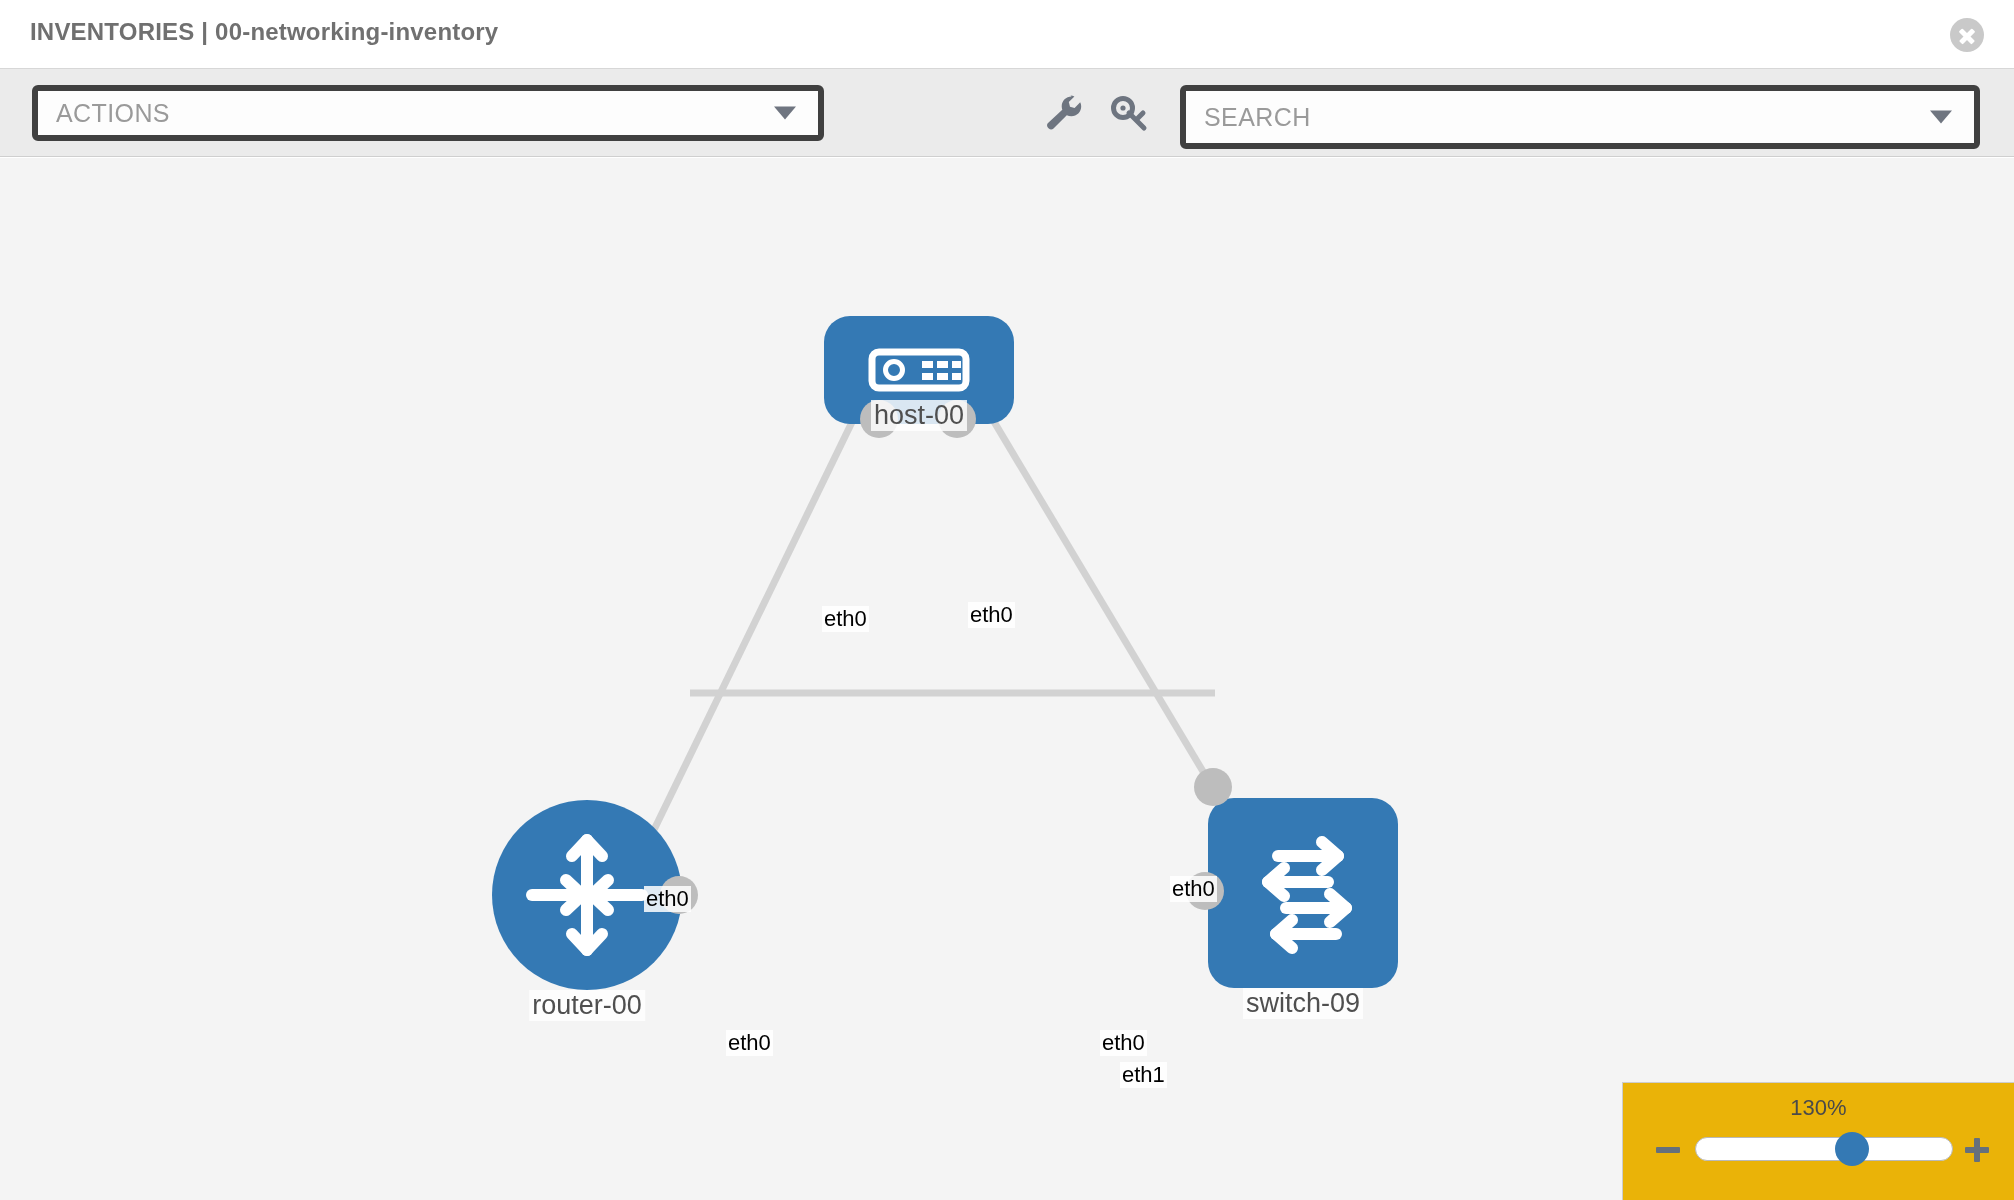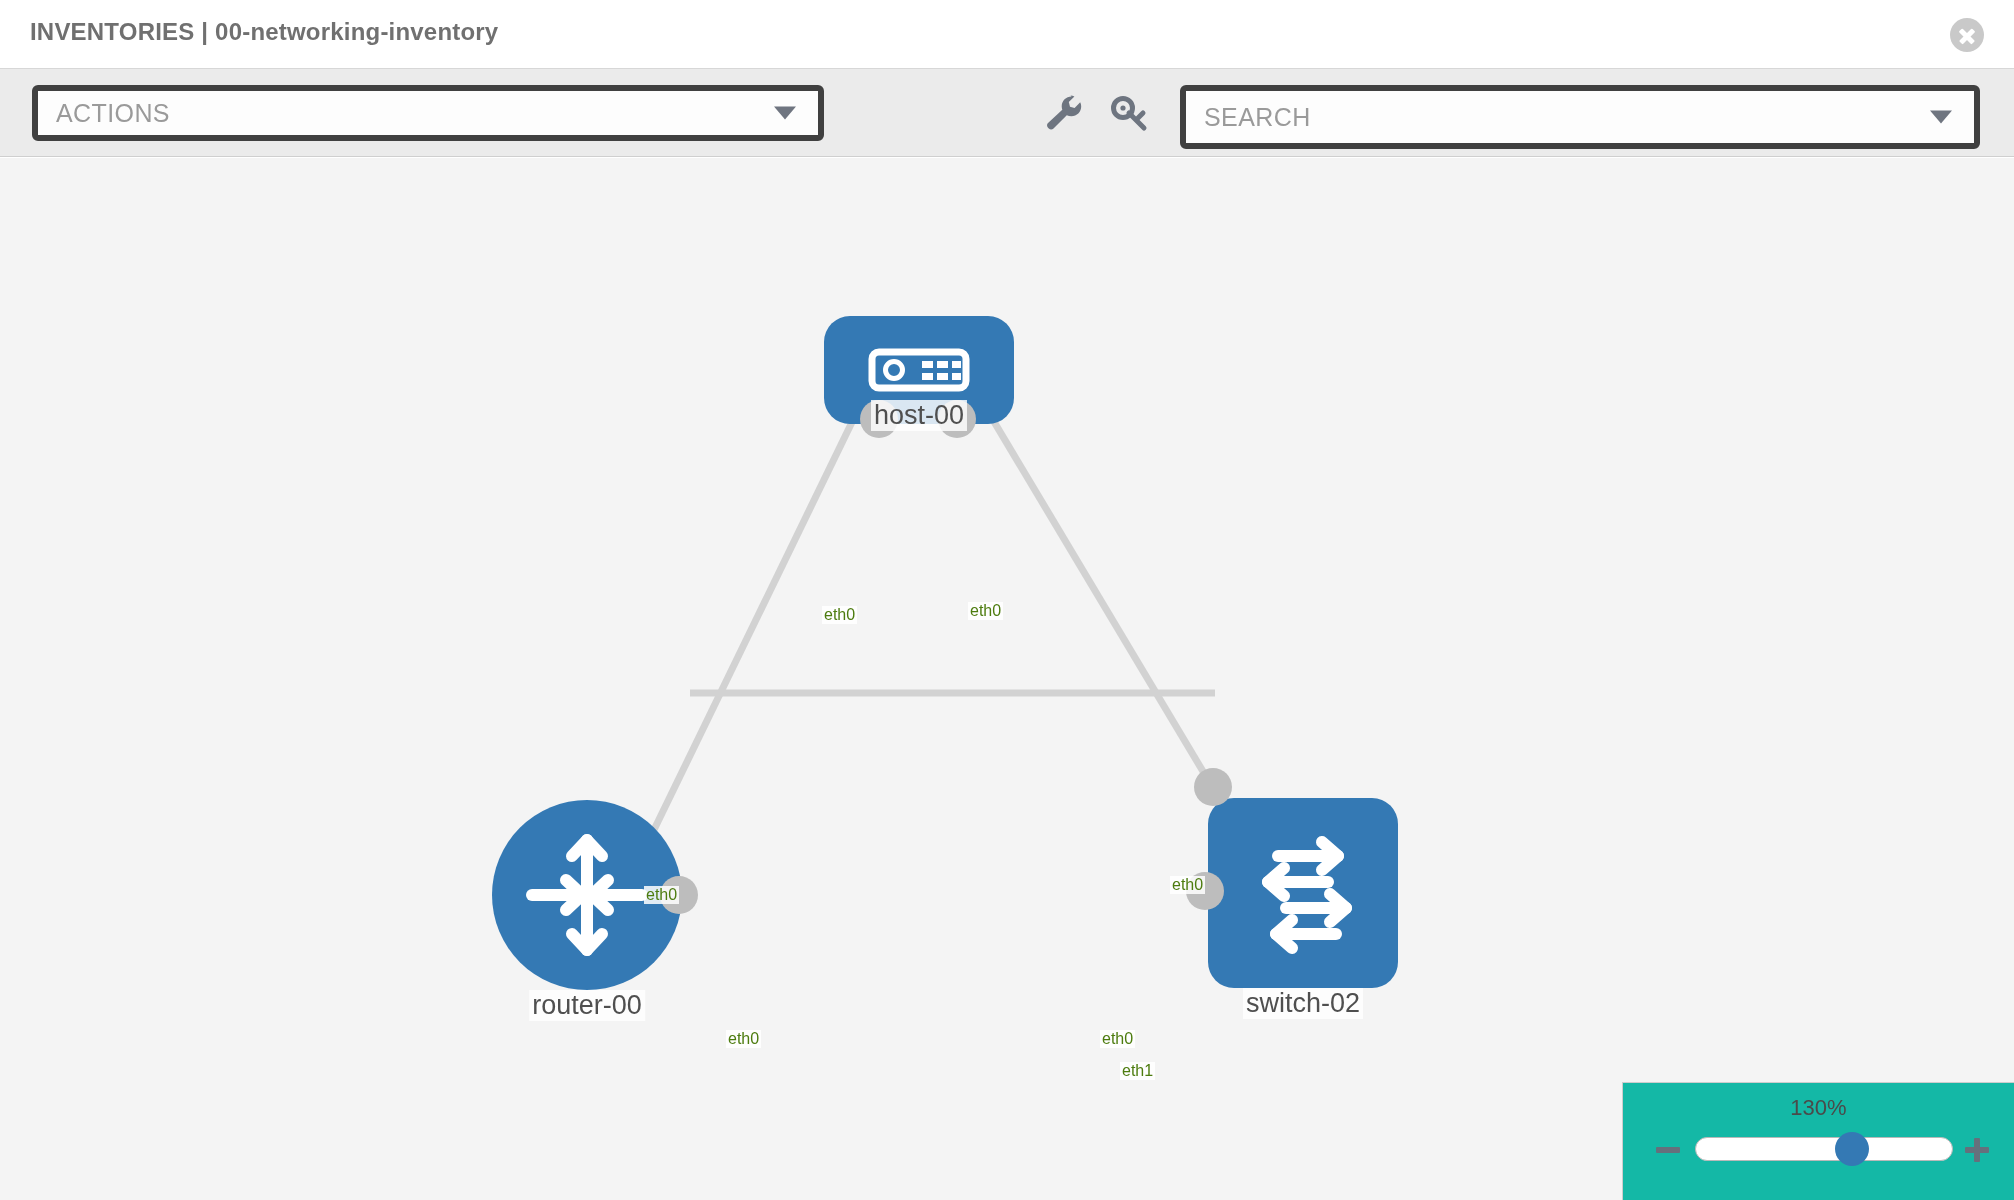--- a/index.html
+++ b/index.html
@@ -168,22 +168,22 @@
   .port {
     position: absolute;
     width: 38px;
     height: 38px;
     border-radius: 50%;
     background: #bdbdbd;
   }
 
   .edge-label {
     position: absolute;
-    font-size: 16px;
-    color: #4d7c0f;
+    font-size: 22px;
+    color: #000000;
     background: rgba(255,255,255,0.85);
     padding: 0 2px;
     white-space: nowrap;
   }
 
   
   #node-host {
     left: 824px;
     top: 158px;
     width: 190px;
@@ -212,21 +212,21 @@
   #node-switch .node-shape-rect { width: 190px; height: 190px; }
   #node-switch .node-label { top: 190px; }
 
   
   .zoom-panel {
     position: absolute;
     left: 1622px;
     top: 1082px;
     width: 392px;
     height: 118px;
-    background: #14b8a6;
+    background: #eab308;
     border: 1px solid #cdcdcd;
     border-right: none;
     border-bottom: none;
     box-sizing: border-box;
   }
   .zoom-value {
     position: absolute;
     top: 12px;
     left: 0; right: 0;
     text-align: center;
@@ -380,21 +380,21 @@
             <path d="M114 44 L130 58 L114 72"></path>
             <path d="M120 84 L60 84"></path>
             <path d="M76 70 L60 84 L76 98"></path>
             <path d="M78 110 L138 110"></path>
             <path d="M122 96 L138 110 L122 124"></path>
             <path d="M128 136 L68 136"></path>
             <path d="M84 122 L68 136 L84 150"></path>
           </g>
         </svg>
       </div>
-      <div class="node-label">switch-02</div>
+      <div class="node-label">switch-09</div>
     </div>
 
     <div class="edge-label" style="left:822px;  top:448px;">eth0</div>
 
     <div class="edge-label" style="left:968px;  top:444px;">eth0</div>
 
     <div class="edge-label" style="left:644px;  top:728px;">eth0</div>
 
     <div class="edge-label" style="left:1170px; top:718px;">eth0</div>
 

